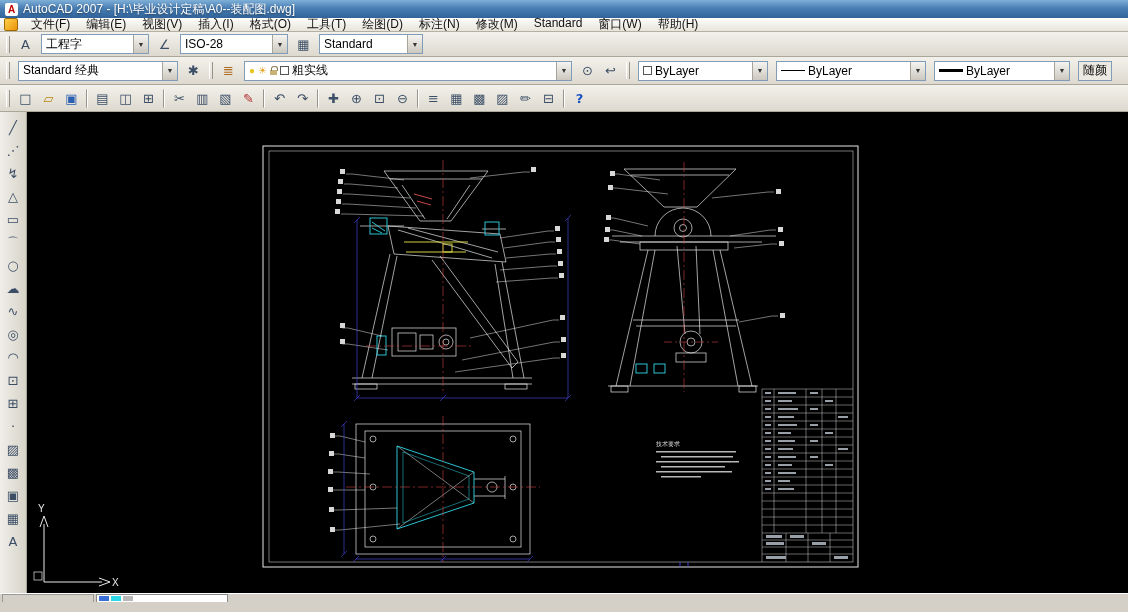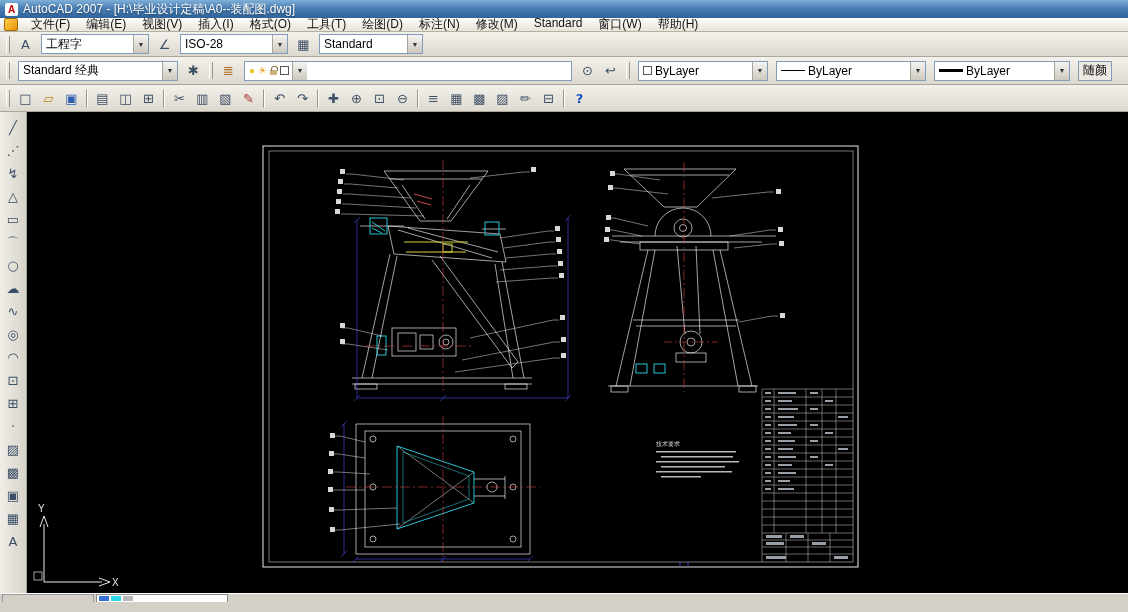--- a/index.html
+++ b/index.html
@@ -125,20 +125,21 @@
   </button>
   <span class="grip" data-name="toolbar-grip"></span>
   <button class="tbtn" data-name="layer-properties-button">
     <span class="glyph" data-name="layers-icon">≣</span>
   </button>
   <div class="combo w-layer" data-name="layer-combo">
     <span class="lc-ic lc-bulb" data-name="layer-on-icon">●</span>
     <span class="lc-ic lc-sun" data-name="layer-thaw-icon">☀</span>
     <span class="lockshape" data-name="layer-lock-icon"></span>
     <span class="swatch" data-name="layer-color-swatch"></span>
+    <span class="cval" data-name="layer-value">粗实线</span>
     <span class="carrow" data-name="chevron-down-icon">▼</span>
   </div>
   <button class="tbtn" data-name="make-object-layer-current-button">
     <span class="glyph" data-name="make-current-icon">⊙</span>
   </button>
   <button class="tbtn" data-name="layer-previous-button">
     <span class="glyph" data-name="layer-previous-icon">↩</span>
   </button>
   <span class="grip" data-name="toolbar-grip"></span>
   <div class="combo w-color" data-name="color-combo">

